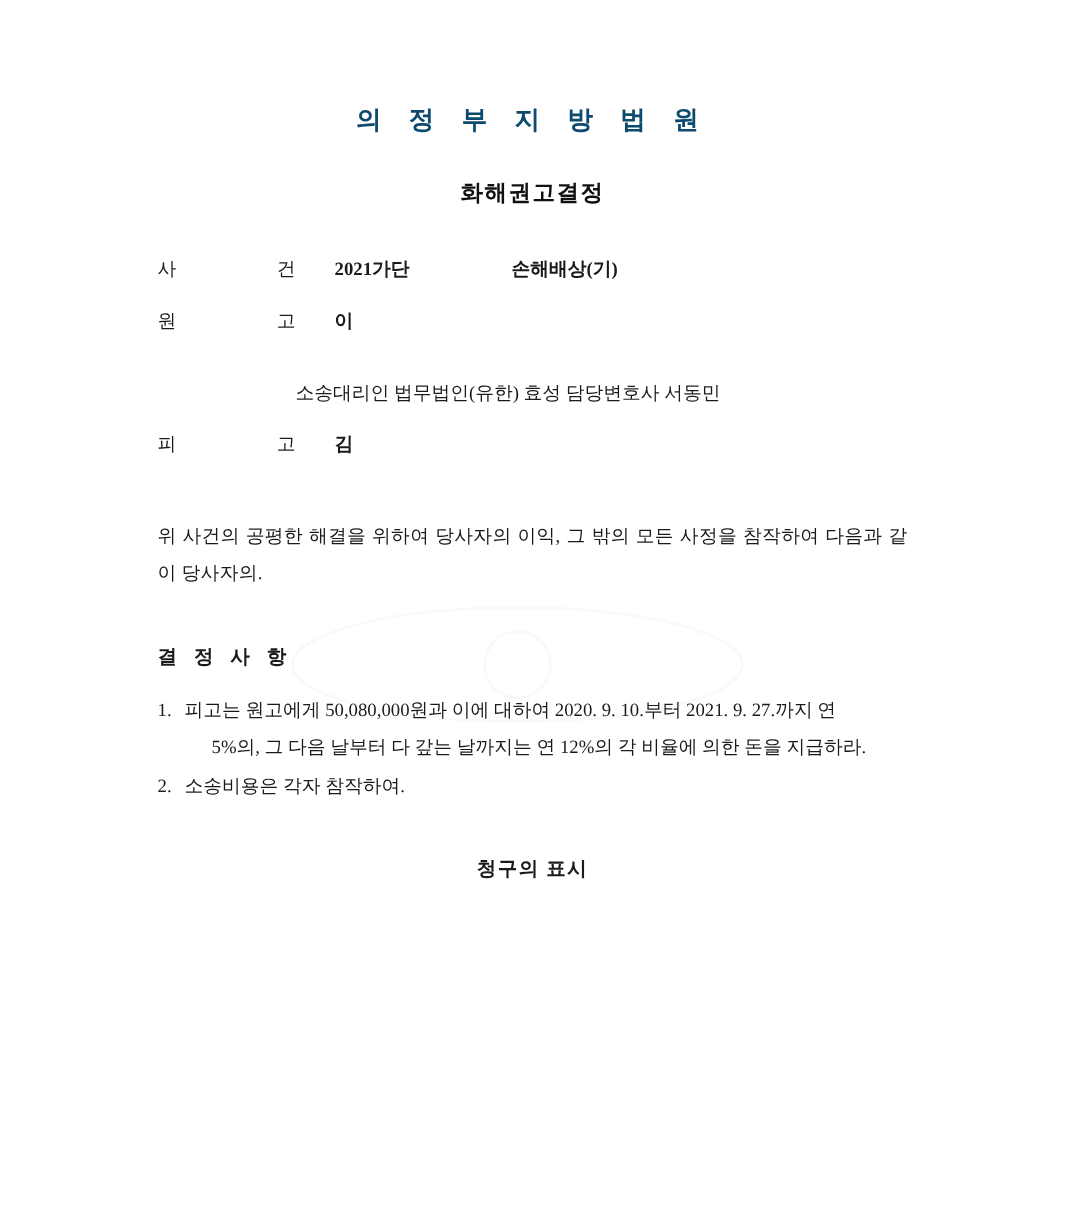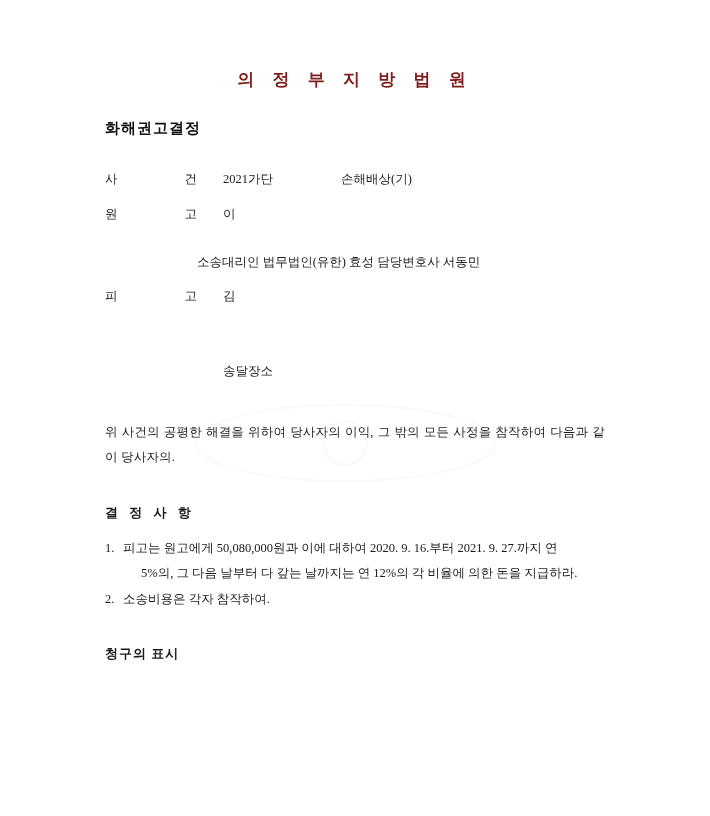--- a/index.html
+++ b/index.html
@@ -21,24 +21,24 @@
     height: 816px;
     box-sizing: border-box;
     padding: 0 105px;
   }
   .court-title {
     text-align: center;
     font-size: 17px;
     font-weight: bold;
     letter-spacing: 7px;
     margin-top: 68px;
-    color: #7f1d1d;
+    color: #0c4a6e;
   }
   .doc-title {
-    text-align: left;
+    text-align: center;
     font-size: 15px;
     font-weight: bold;
     letter-spacing: 1px;
     margin-top: 28px;
     color: #111;
   }
   .meta-block {
     margin-top: 32px;
     font-size: 12.5px;
   }
@@ -55,20 +55,21 @@
     justify-content: space-between;
     padding-right: 26px;
     box-sizing: border-box;
     letter-spacing: 0px;
   }
   .meta-label span {
     display: inline-block;
   }
   .meta-value {
     flex: 1;
+    font-weight: bold;
   }
   .meta-value .case-no {
     display: inline-block;
     width: 118px;
   }
   .indent-row {
     margin-left: 92px;
     font-size: 12.5px;
     margin-bottom: 16px;
   }
@@ -107,20 +108,21 @@
   }
   .numbered .txt {
     flex: 1;
     text-align: justify;
   }
   .numbered .txt .cont {
     display: block;
     padding-left: 18px;
   }
   .section-head2 {
+    text-align: center;
     font-size: 13px;
     font-weight: bold;
     letter-spacing: 1px;
     margin-top: 34px;
   }
   .watermark {
     position: absolute;
     left: 180px;
     top: 330px;
     width: 330px;
@@ -168,33 +170,32 @@
     <div class="indent-row">소송대리인  법무법인(유한) 효성  담당변호사 서동민</div>
 
     <div class="meta-row">
       <div class="meta-label">
         <span>피</span>
         <span>고</span>
       </div>
       <div class="meta-value">김</div>
     </div>
 
-    <div class="delivery-row">송달장소</div>
 
   </div>
 
   <div class="body-para">위 사건의 공평한 해결을 위하여 당사자의 이익, 그 밖의 모든 사정을 참작하여 다음과 같이 당사자의.</div>
 
   <div class="section-head">결 정 사 항</div>
 
   <div class="numbered">
     <div class="item">
       <div class="num">1.</div>
       <div class="txt">
-        <span>피고는 원고에게 50,080,000원과 이에 대하여 2020. 9. 16.부터 2021. 9. 27.까지 연</span>
+        <span>피고는 원고에게 50,080,000원과 이에 대하여 2020. 9. 10.부터 2021. 9. 27.까지 연</span>
         <span class="cont">5%의, 그 다음 날부터 다 갚는 날까지는 연 12%의 각 비율에 의한 돈을 지급하라.</span>
       </div>
     </div>
     <div class="item">
       <div class="num">2.</div>
       <div class="txt">
         <span>소송비용은 각자 참작하여.</span>
       </div>
     </div>
   </div>

